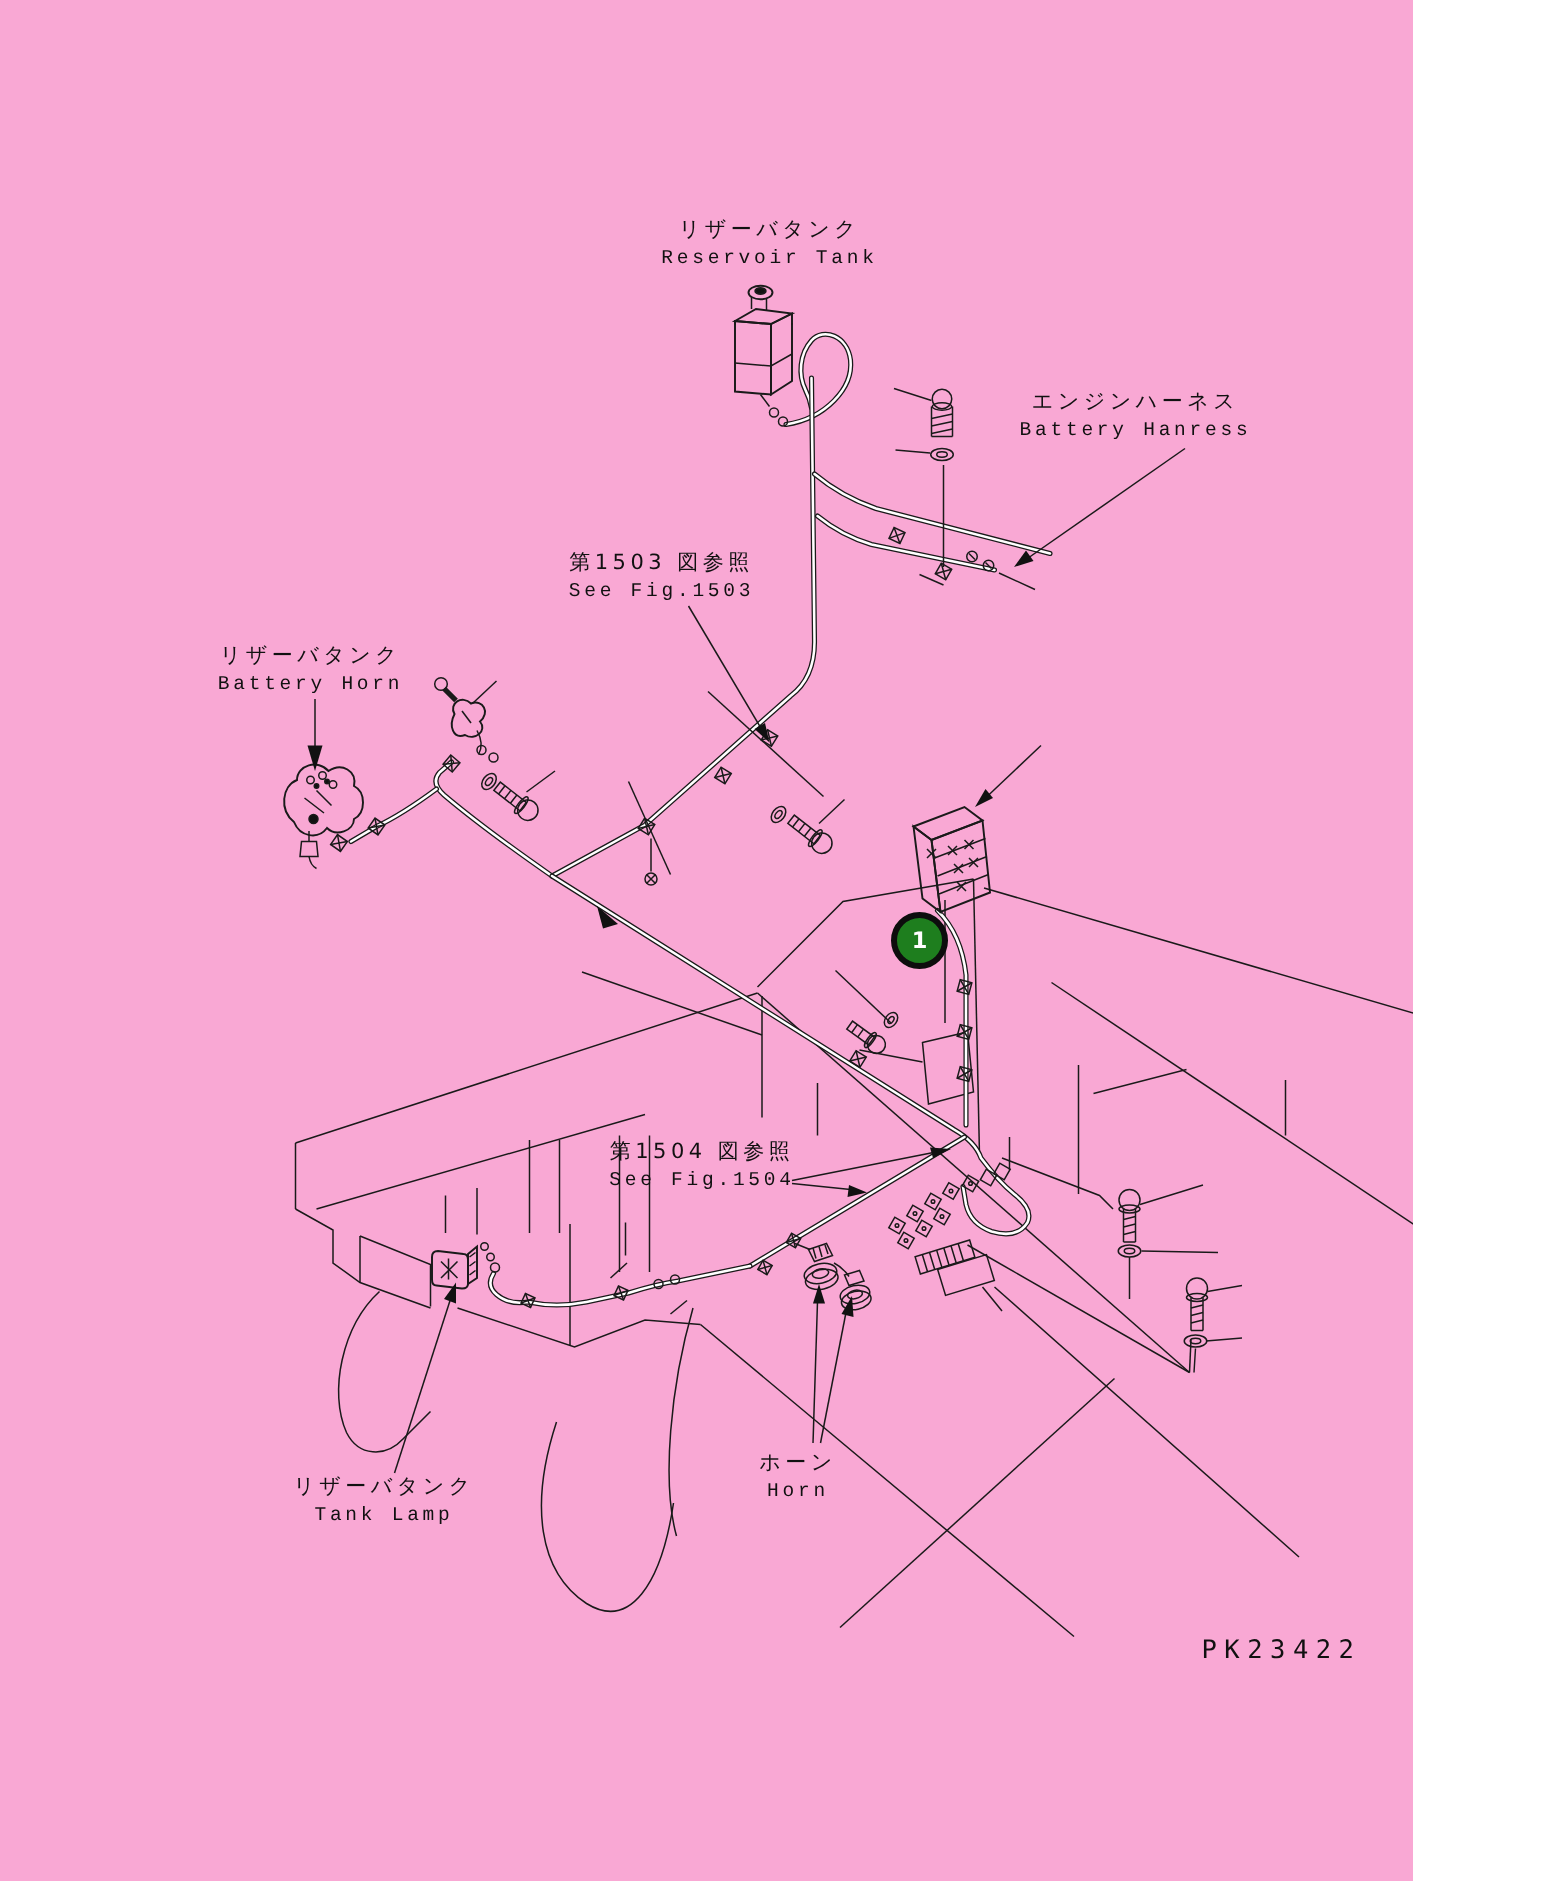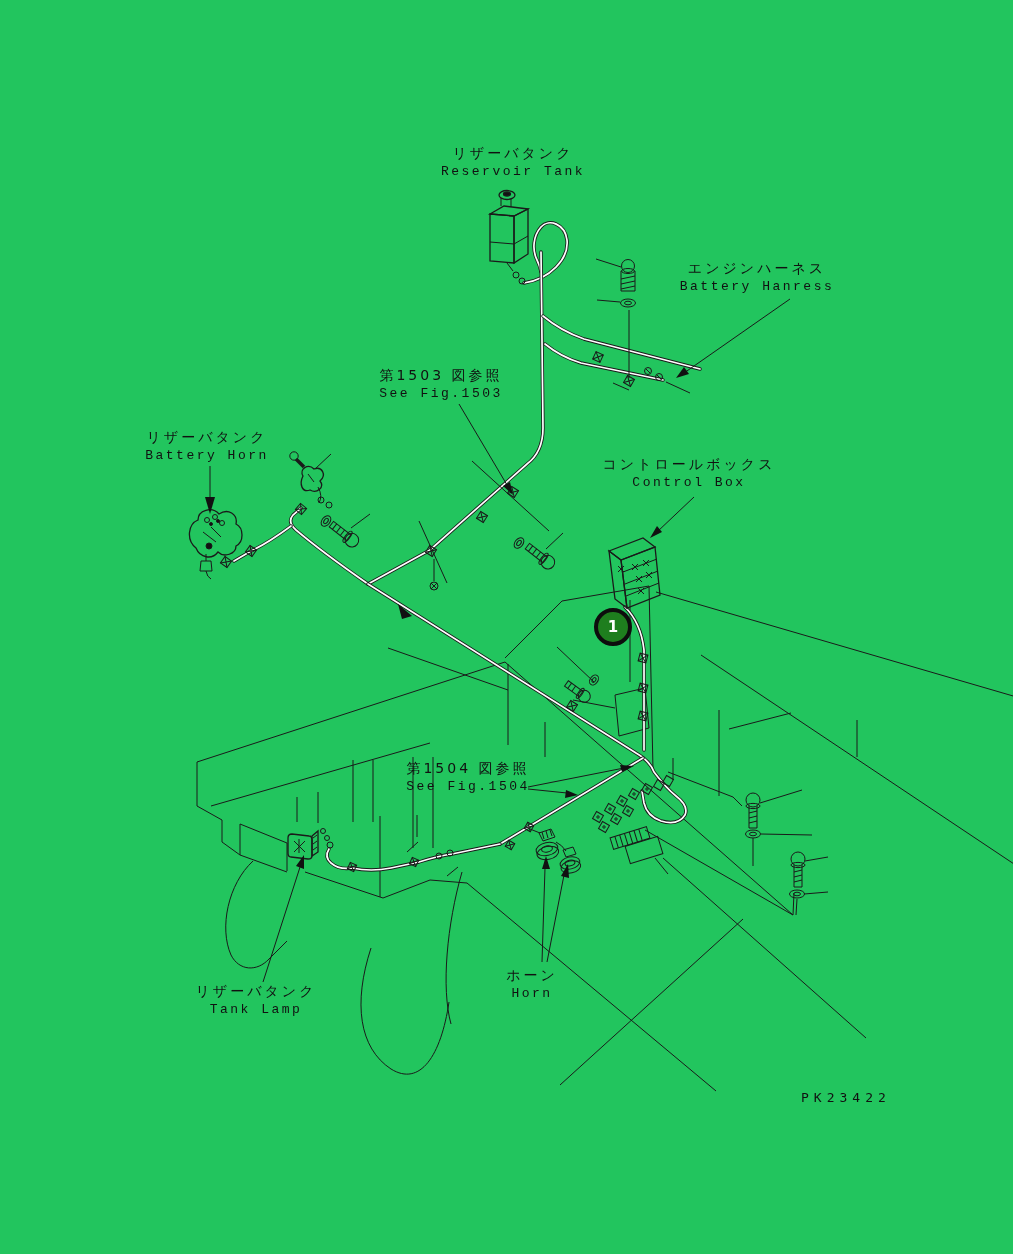--- a/index.html
+++ b/index.html
@@ -1,31 +1,31 @@
 <!DOCTYPE html>
 <html><head>
 <meta charset="utf-8">
 <style>
   html,body{margin:0;padding:0;background:#fff;}
-  #stage{position:relative;width:1013px;height:1254px;background:#22c55e;overflow:hidden;
+  #stage{position:relative;width:942px;height:1254px;background:#f9a8d4;overflow:hidden;
          font-family:"DejaVu Sans Mono", monospace;color:#111;}
   #lineart{position:absolute;left:0;top:0;}
   svg *{vector-effect:none;}
   .thin{stroke:#1a1a1a;stroke-width:1;fill:none;}
   .med{stroke:#1a1a1a;stroke-width:1.3;fill:none;}
   .dl{stroke:#1a1a1a;stroke-width:3.4;fill:none;stroke-linecap:round;}
   .dlc{stroke:#ffffff;stroke-width:1.7;fill:none;stroke-linecap:round;}
   .solid{fill:#111;stroke:none;}
   .lbl{position:absolute;transform:translateX(-50%);text-align:center;white-space:nowrap;line-height:1;}
   .jp{font-family:"DejaVu Sans", sans-serif;font-size:14px;letter-spacing:3px;margin-bottom:5px;}
   .en{font-family:Liberation Mono, monospace;font-size:13px;letter-spacing:2.5px;}
   #callout{position:absolute;left:594px;top:608px;width:30px;height:30px;border-radius:50%;
            border:4px solid #0d0d0d;background:#1e7e1e;color:#fff;display:flex;align-items:center;
            justify-content:center;font-family:"DejaVu Sans", sans-serif;font-size:15px;font-weight:bold;}
-  #pkcode{position:absolute;left:801px;top:1090px;font-size:13px;letter-spacing:5px;}
+  #pkcode{position:absolute;left:801px;top:1090px;font-size:17px;letter-spacing:5px;}
 </style>
 </head>
 <body>
 
 <div id="stage">
 
 <svg id="lineart" width="1027" height="1254" viewBox="0 0 1027 1254" xmlns="http://www.w3.org/2000/svg">
   <defs>
     <path id="h_hose" d="M524,283 C550,279 569,259 567,240 C565,224 549,218 541,227 C533,236 532,250 537,260 Q540,266 541,272"></path>
     <path id="h_main" d="M541,252 L543,428 Q543,452 527,464 L430,550 L368,584"></path>
@@ -444,24 +444,20 @@
 <div class="lbl" style="left:441px;top:368px;">
   <div class="jp">第1503 図参照</div>
   <div class="en">See Fig.1503</div>
 </div>
 
 <div class="lbl" style="left:207px;top:430px;">
   <div class="jp">リザーバタンク</div>
   <div class="en">Battery Horn</div>
 </div>
 
-<div class="lbl" style="left:689px;top:457px;">
-  <div class="jp">コントロールボックス</div>
-  <div class="en">Control Box</div>
-</div>
 
 <div class="lbl" style="left:468px;top:761px;">
   <div class="jp">第1504 図参照</div>
   <div class="en">See Fig.1504</div>
 </div>
 
 <div class="lbl" style="left:256px;top:984px;">
   <div class="jp">リザーバタンク</div>
   <div class="en">Tank Lamp</div>
 </div>

